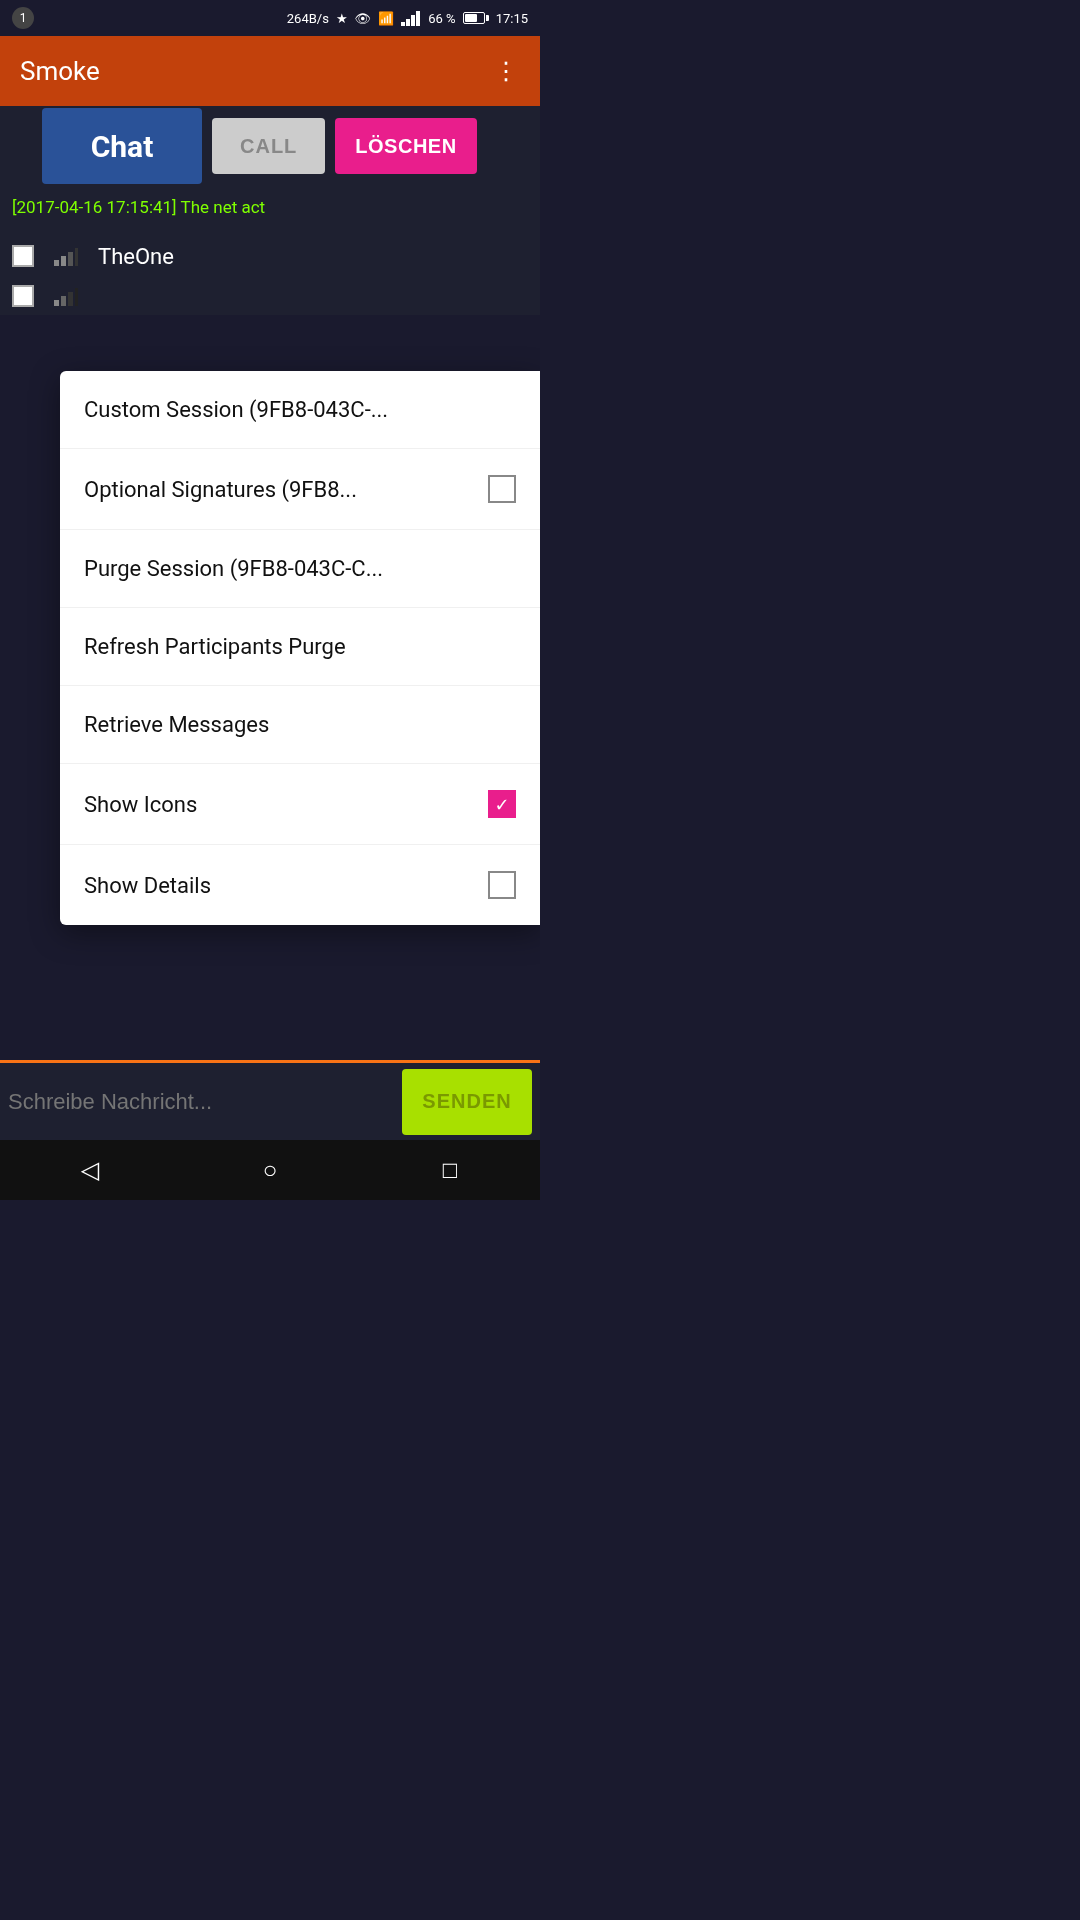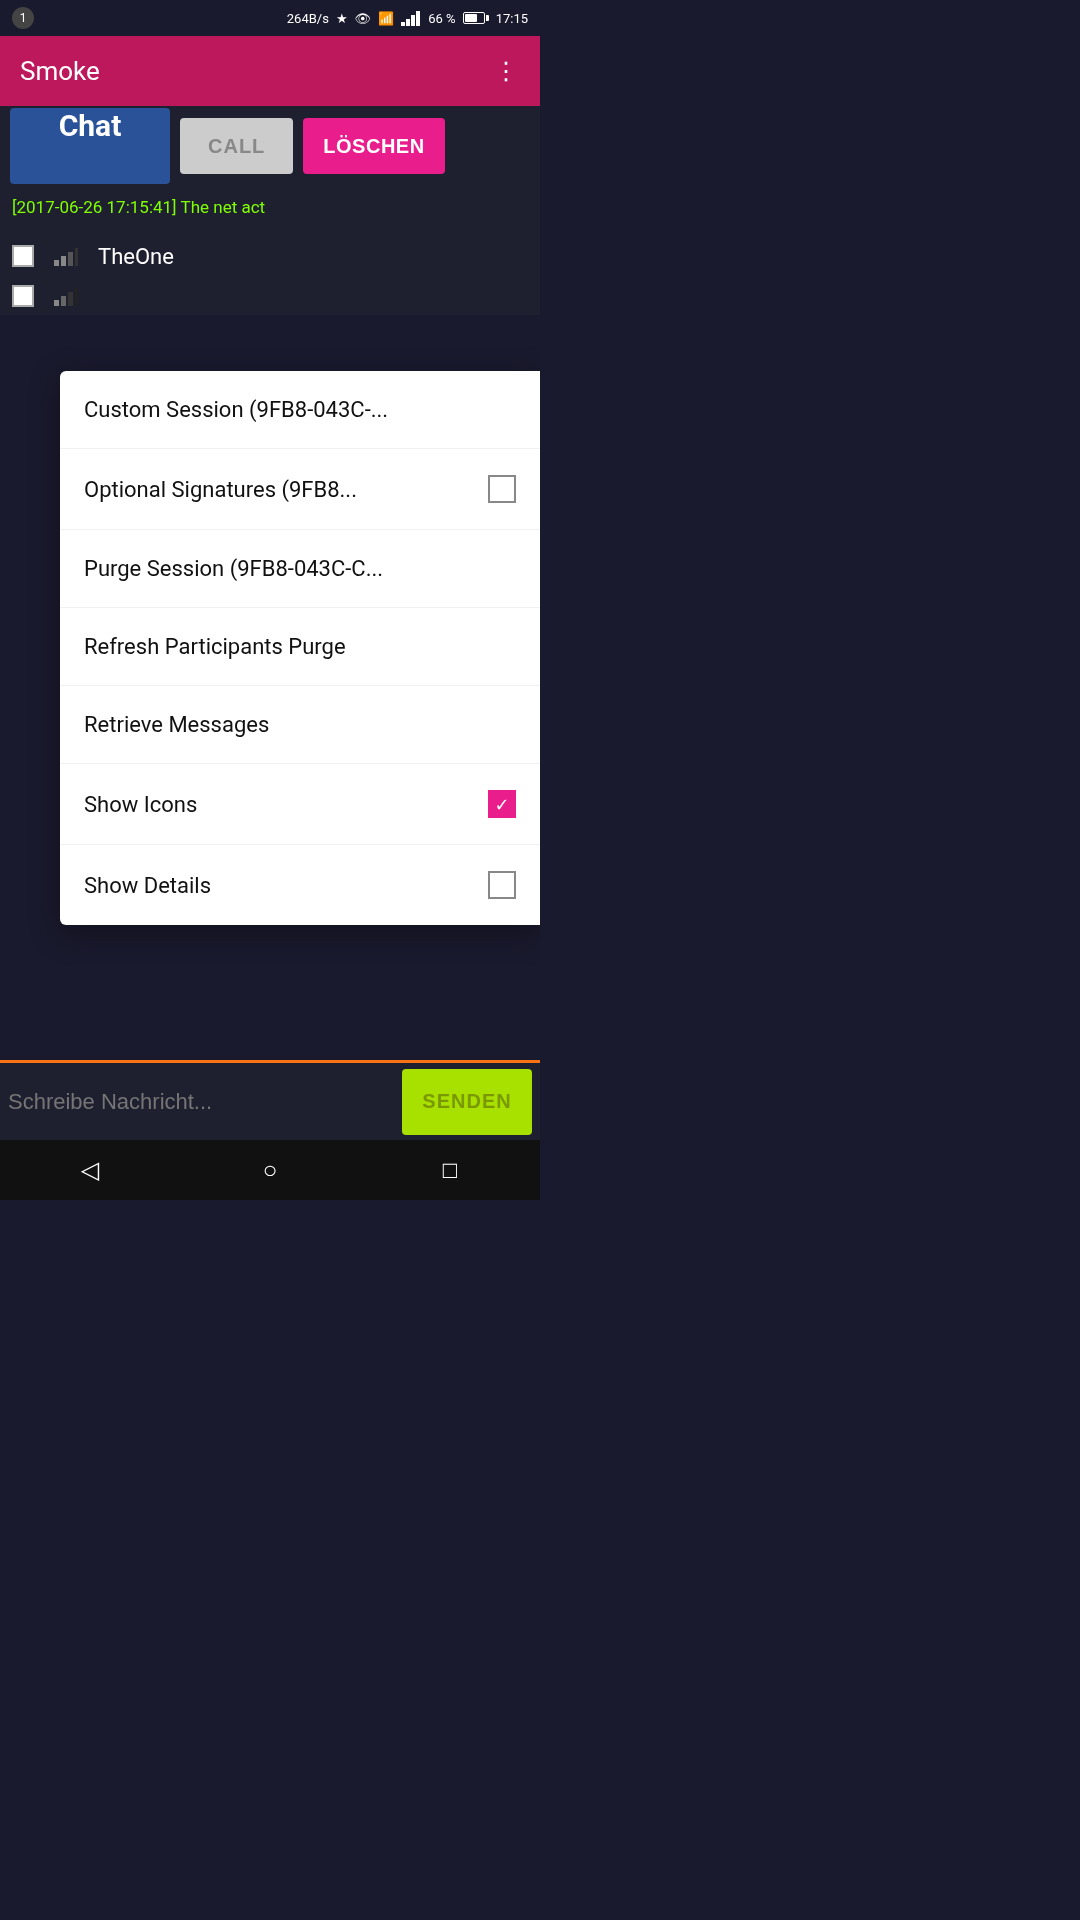--- a/index.html
+++ b/index.html
@@ -49,21 +49,21 @@
       display: flex;
       align-items: center;
       gap: 7px;
       font-size: 13px;
     }
 
     
     .app-bar {
       width: 100%;
       height: 70px;
-      background: #be185d;
+      background: #c2410c;
       display: flex;
       align-items: center;
       justify-content: space-between;
       padding: 0 20px;
     }
 
     .app-title {
       color: white;
       font-size: 26px;
       font-weight: 400;
@@ -85,22 +85,24 @@
       align-items: center;
       padding: 0 10px;
       gap: 10px;
     }
 
     .chat-tab {
       background: #2a5298;
       height: 76px;
       width: 160px;
       display: flex;
+      align-items: center;
       justify-content: center;
       border-radius: 4px;
+      margin-left: 32px;
     }
 
     .chat-tab-label {
       color: white;
       font-size: 30px;
       font-weight: bold;
     }
 
     .call-button {
       height: 56px;
@@ -345,21 +347,21 @@
 <div class="chat-header">
   <div class="chat-tab">
     <span class="chat-tab-label">Chat</span>
   </div>
   <button class="call-button">CALL</button>
   <button class="loschen-button">LÖSCHEN</button>
 </div>
 
 <div style="position: relative; background: #1e2030;">
   <div class="chat-area">
-    <div class="chat-message">[2017-06-26 17:15:41] The net act</div>
+    <div class="chat-message">[2017-04-16 17:15:41] The net act</div>
   </div>
 
   <div class="participant-row">
     <div class="participant-checkbox"></div>
     <svg width="24" height="20" viewBox="0 0 24 20">
       <rect x="0" y="14" width="5" height="6" fill="#888"></rect>
       <rect x="7" y="10" width="5" height="10" fill="#888"></rect>
       <rect x="14" y="6" width="5" height="14" fill="#555"></rect>
       <rect x="21" y="2" width="5" height="18" fill="#333"></rect>
     </svg>

